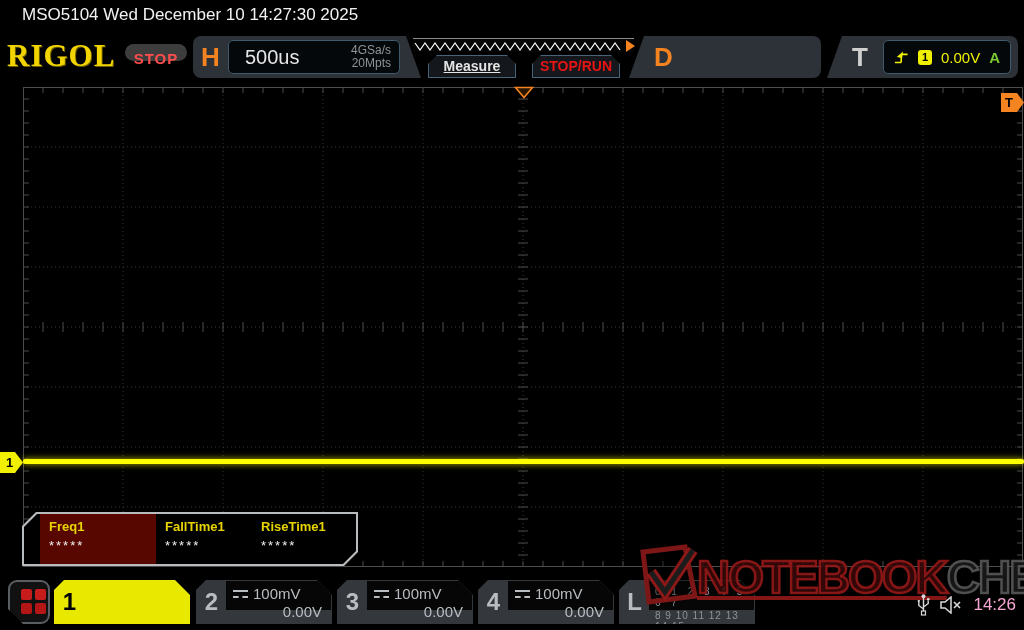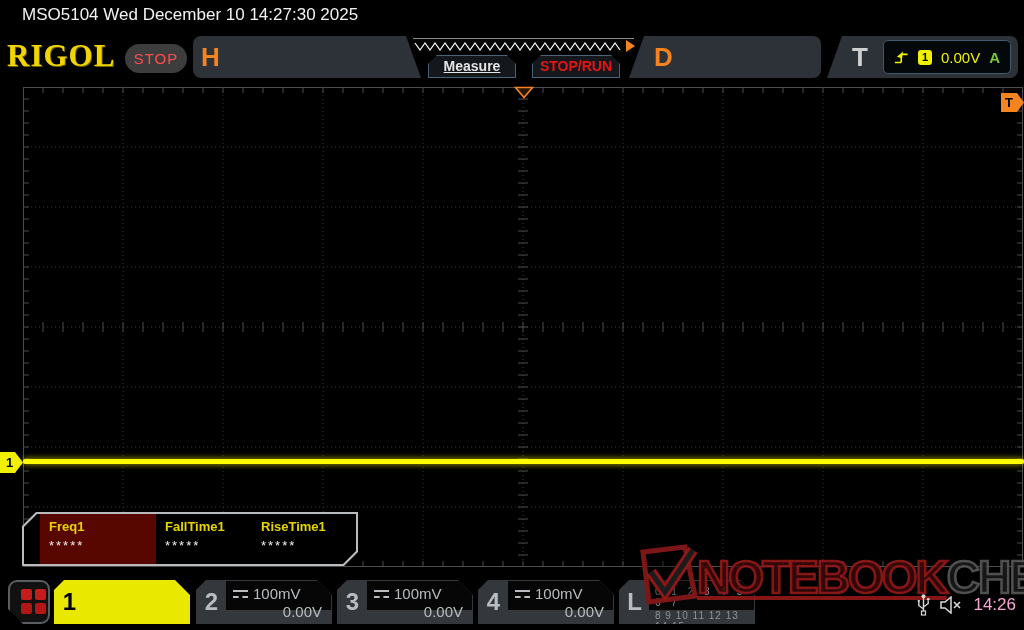--- a/index.html
+++ b/index.html
@@ -7,22 +7,22 @@
               font-family:"Liberation Sans", sans-serif; }
   .abs { position:absolute; }
 
   
   #titlebar { left:0; top:0; width:1024px; height:30px; background:#000;
               color:#f2f2f2; font-size:17px; line-height:30px; padding-left:22px; }
 
   
   #brand { left:7px; top:38px; font-family:"Liberation Serif", serif; font-weight:900;
            font-size:31px; color:#f2d500; letter-spacing:1px; text-shadow:1px 1px 0 #6b5e00; }
-  #stop-pill { left:125px; top:44px; width:62px; height:29px; background:#3d3d3d;
-               border-radius:15px; color:#ff4d4d; font-weight:normal; font-size:15px;
+  #stop-pill { left:125px; top:44px; width:62px; height:17px; background:#3d3d3d;
+               border-radius:15px; color:#ff4d4d; font-weight:bold; font-size:15px;
                text-align:center; line-height:29px; letter-spacing:1px; }
   .hdr-panel { background:#2d3238; height:42px; top:36px; }
   #h-panel { left:193px; width:228px; border-radius:8px 0 0 8px;
              clip-path:polygon(0 0, calc(100% - 15px) 0, 100% 100%, 0 100%); }
   .hdr-letter { font-size:26px; font-weight:bold; line-height:32px; }
   #h-label { left:8px; top:5px; color:#f5831f; }
   .inner-box { background:#04080a; border:1px solid #3f5a6a; border-radius:5px; }
   #h-box { left:35px; top:4px; width:172px; height:34px; display:flex; align-items:center; }
   #h-timebase { color:#e6e6e6; font-size:20px; padding-left:16px; flex:1; }
   #h-rates { text-align:right; color:#8f9499; font-size:12px; line-height:13px; padding-right:8px; }
@@ -116,20 +116,27 @@
 </head>
 <body>
 
 <div id="titlebar" class="abs">MSO5104  Wed December 10 14:27:30 2025</div>
 
 <div id="brand" class="abs">RIGOL</div>
 <div id="stop-pill" class="abs">STOP</div>
 
 <div id="h-panel" class="abs hdr-panel">
   <div id="h-label" class="abs hdr-letter">H</div>
+  <div id="h-box" class="abs inner-box">
+    <span id="h-timebase">500us</span>
+    <span id="h-rates">
+      <span>4GSa/s</span><br>
+      <span>20Mpts</span>
+    </span>
+  </div>
 </div>
 
 <div id="preview-strip" class="abs">
   <svg id="preview-svg" width="221" height="14">
       <polyline points="2,4 7,11 12,4 17,11 22,4 27,11 32,4 37,11 42,4 47,11 52,4 57,11 62,4 67,11 72,4 77,11 82,4 87,11 92,4 97,11 102,4 107,11 112,4 117,11 122,4 127,11 132,4 137,11 142,4 147,11 152,4 157,11 162,4 167,11 172,4 177,11 182,4 187,11 192,4 197,11 202,4 207,11" fill="none" stroke="#ffffff" stroke-width="1.2"></polyline>
     </svg>
   <div id="preview-arrow" class="abs"></div>
 </div>
 
 <div id="measure-btn" class="abs hdr-btn">Measure</div>

